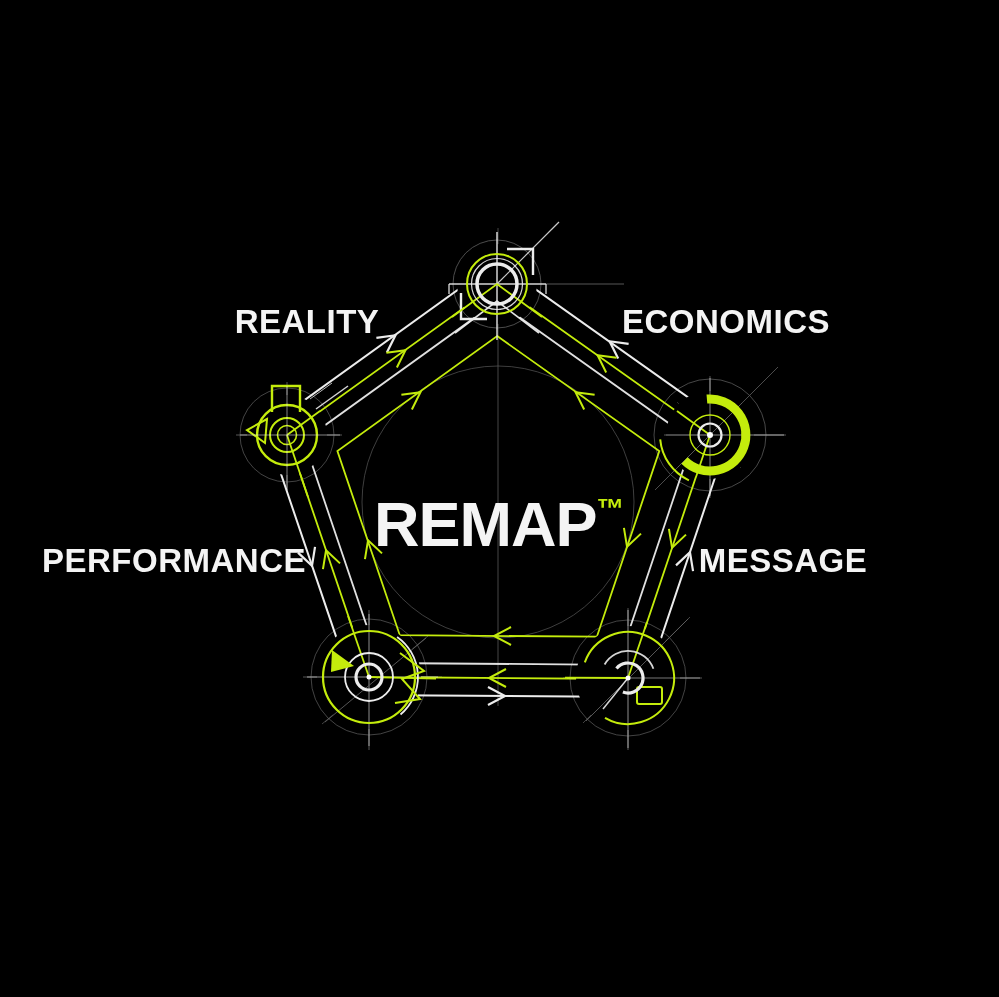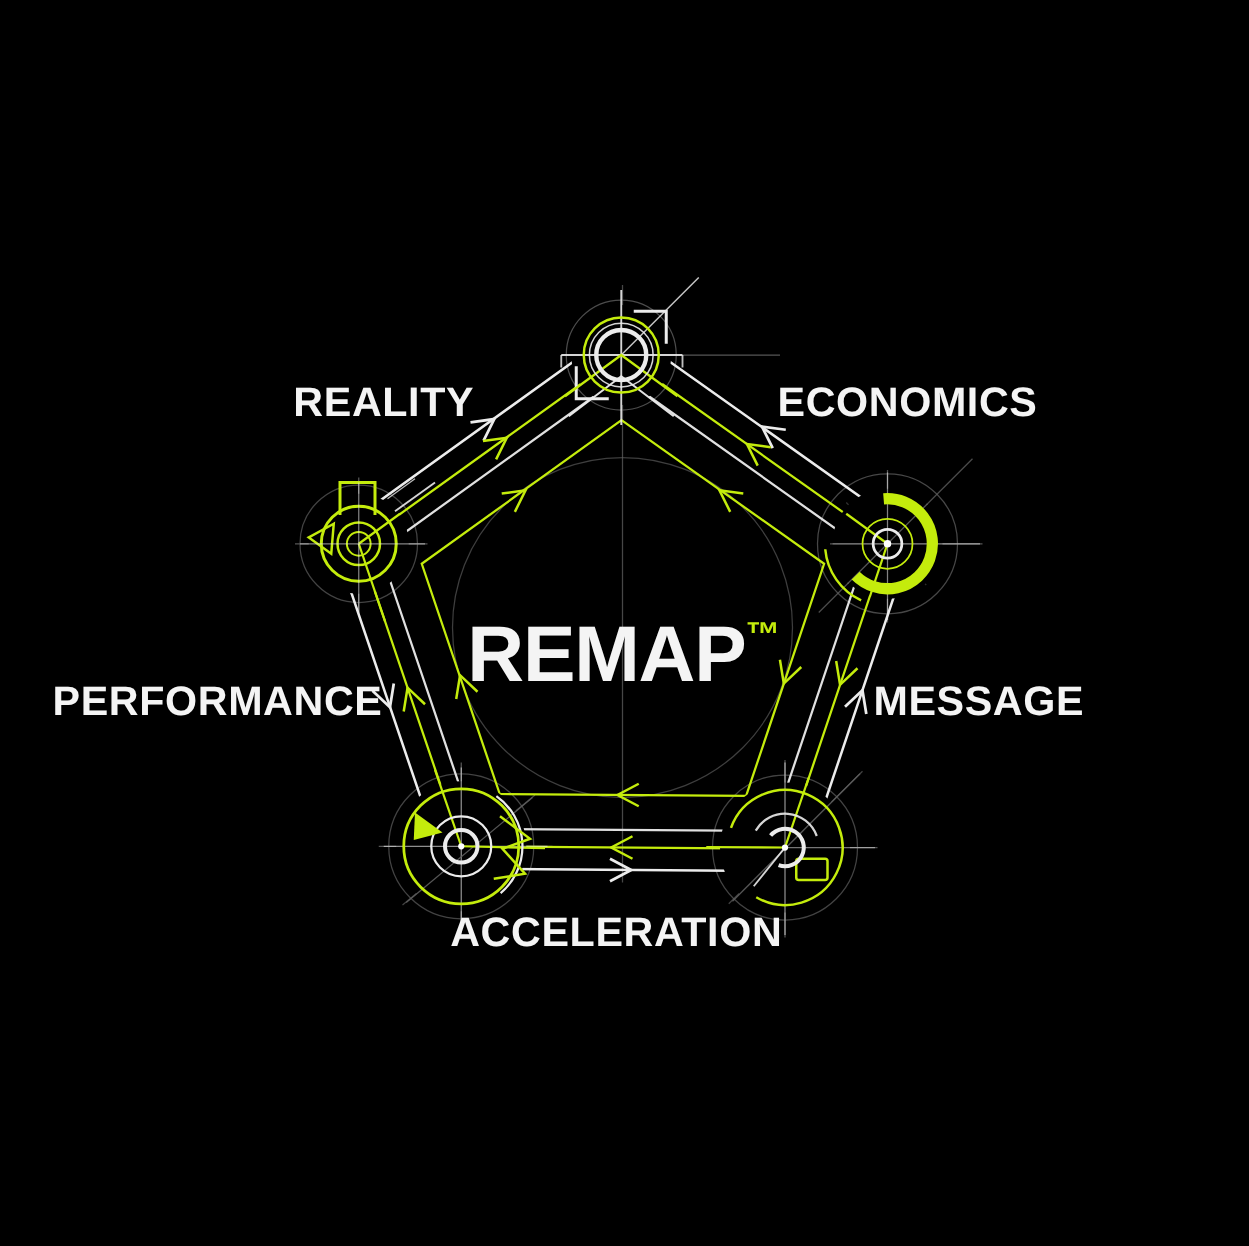--- a/index.html
+++ b/index.html
@@ -202,19 +202,18 @@
       <use href="#arw" class="wl" stroke-width="2.2" transform="translate(311,563) rotate(71.3)"></use>
       <use href="#arw" class="gl" stroke-width="2" transform="translate(327,553) rotate(-108.7)"></use>
       <use href="#arw" class="gl" stroke-width="2" transform="translate(369,543) rotate(-108.7)"></use>
     </g>
   </svg>
 
   <div class="lbl" style="left:726px;top:322px;">ECONOMICS</div>
   <div class="lbl" style="left:307px;top:322px;">REALITY</div>
   <div class="lbl" style="left:174px;top:561px;">PERFORMANCE</div>
   <div class="lbl" style="left:783px;top:561px;text-align:right;">MESSAGE</div>
-  <div class="lbl" style="left:493px;top:746px;">ACCELERATION</div>
 
   <div class="center-title" style="left:499px;top:492px;margin-top:32px;">
     <span>REMAP</span><span class="tm">™</span>
   </div>
 
 </div>
 
 </body></html>

